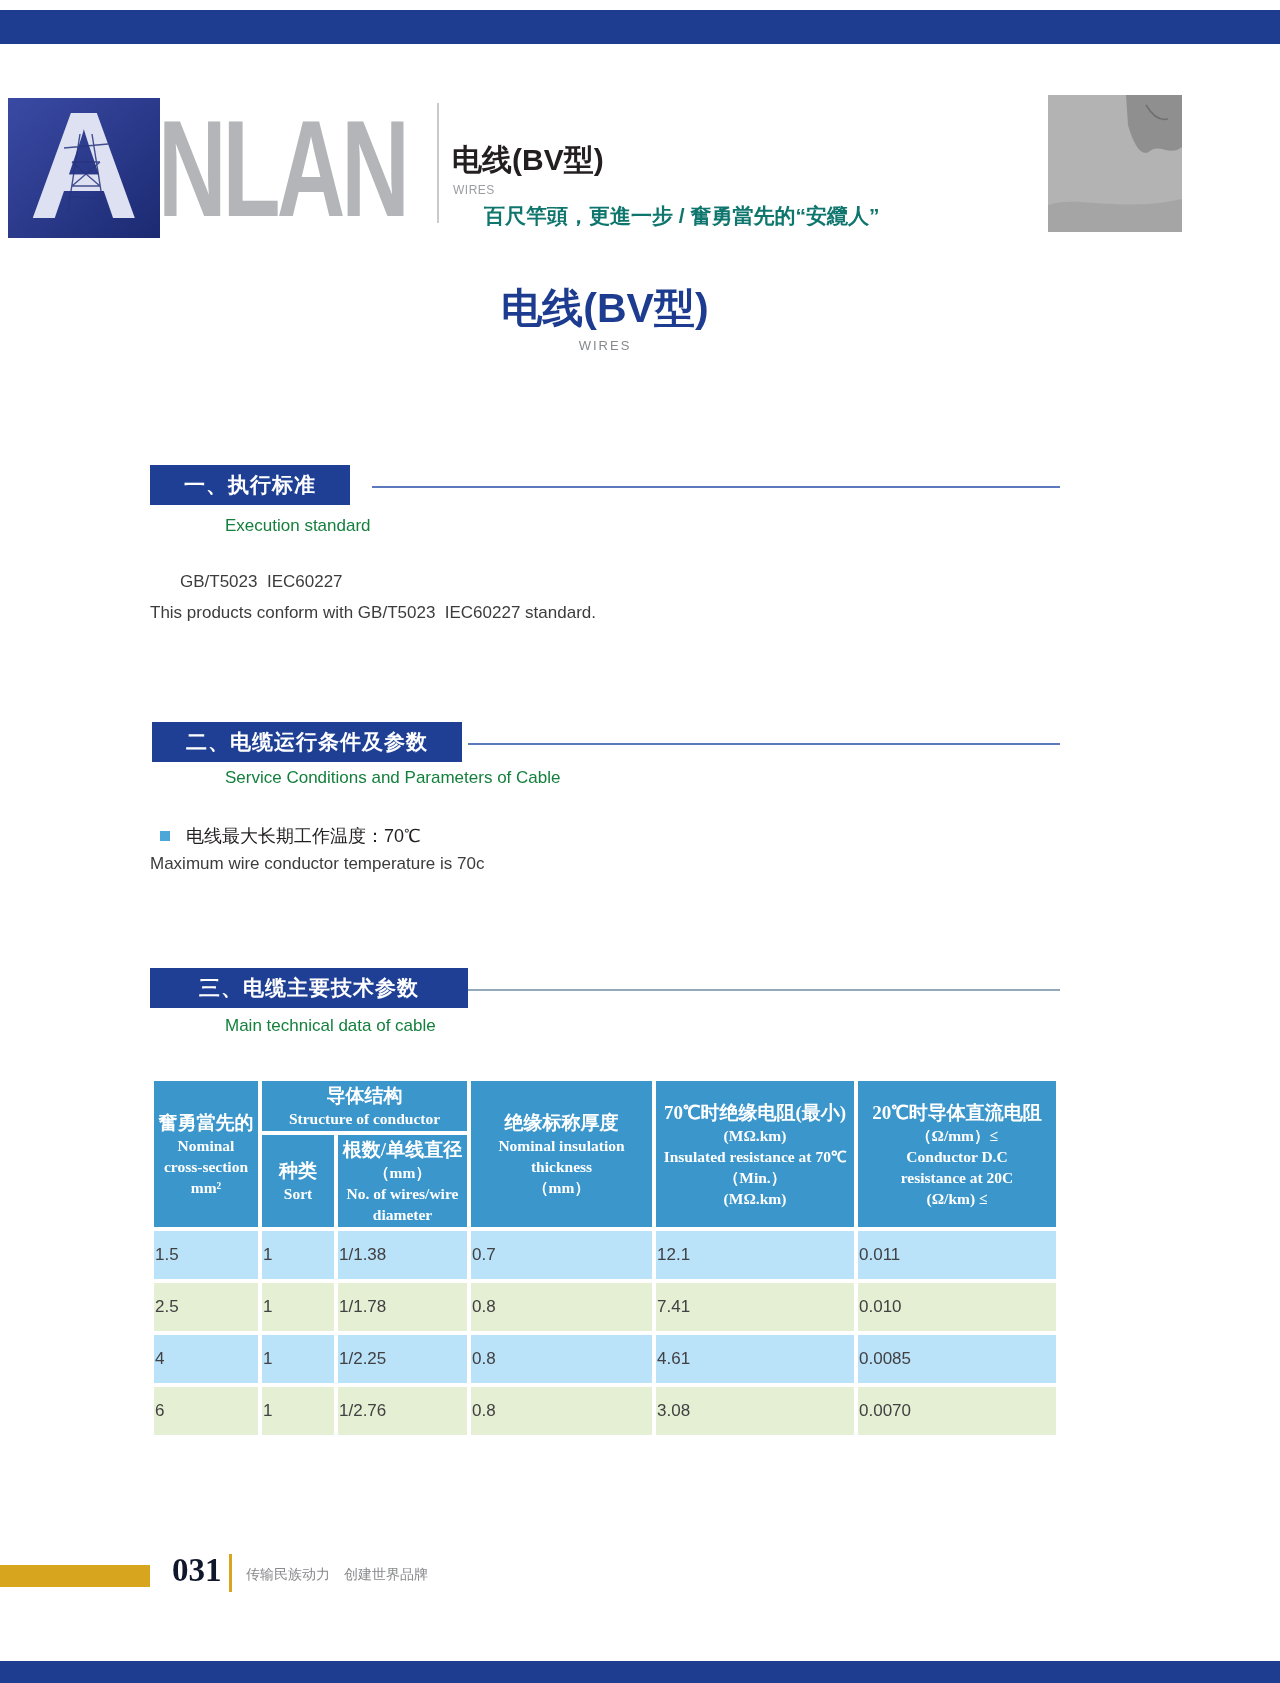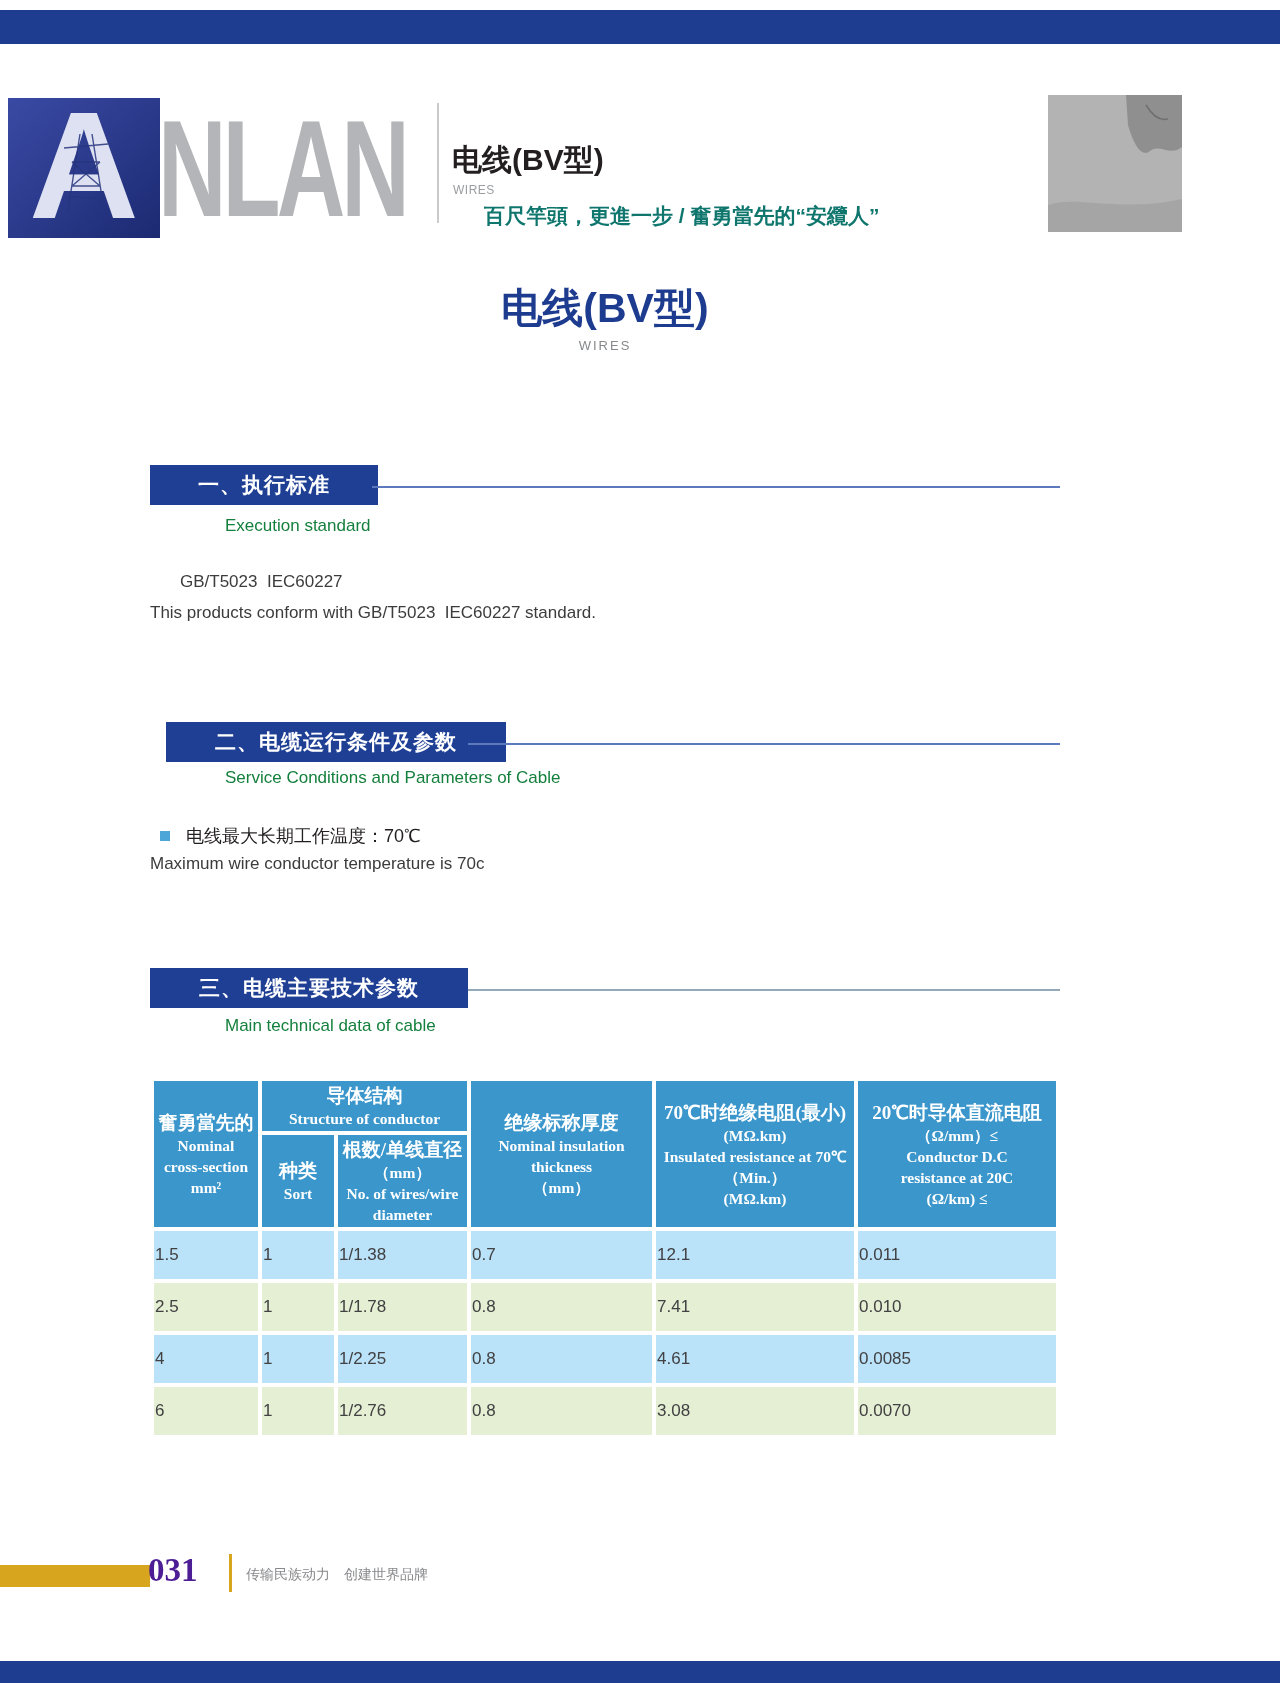--- a/index.html
+++ b/index.html
@@ -43,22 +43,22 @@
   table.spec th .zh{display:block;font-size:19px;line-height:25px;}
   table.spec th .en{display:block;font-size:15.5px;line-height:21px;}
   table.spec td{height:46px;text-align:left;vertical-align:middle;font-size:17px;color:#414042;}
   tr.row-blue td{background:#bae2f8;}
   tr.row-green td{background:#e5efd3;}
   .h-group{height:50px;}
   .h-sub{height:86px;}
 
   
   .footer-gold-bar{position:absolute;left:0;top:1565px;width:150px;height:22px;background:#d7a51e;}
-  .footer-page-num{position:absolute;left:148px;top:1552px;font-family:"Liberation Serif",serif;
-    font-size:33px;font-weight:bold;color:#4c1d95;}
+  .footer-page-num{position:absolute;left:172px;top:1552px;font-family:"Liberation Serif",serif;
+    font-size:33px;font-weight:bold;color:#0f172a;}
   .footer-divider{position:absolute;left:229px;top:1554px;width:3px;height:38px;background:#d7a51e;}
   .footer-slogan{position:absolute;left:246px;top:1566px;font-size:14px;color:#88898b;}
 </style>
 </head>
 <body>
 
 <div class="page">
 
   <div class="bar top"></div>
 
@@ -86,27 +86,27 @@
   <svg class="map-art" viewBox="0 0 134 137">
     <rect x="0" y="0" width="134" height="137" fill="#b3b3b3"></rect>
     <path d="M78 0 L134 0 L134 52 C122 62 112 48 102 56 C92 64 84 44 80 30 Z" fill="#8f8f8f"></path>
     <path d="M98 10 C104 20 112 26 120 24" stroke="#6f6f6f" stroke-width="1.5" fill="none"></path>
     <path d="M0 110 C30 100 70 118 134 104 L134 137 L0 137 Z" fill="#a5a5a5"></path>
   </svg>
 
   <div class="main-title">电线(BV型)</div>
   <div class="main-title-en">WIRES</div>
 
-  <div class="sec-box" style="left:150px;top:465px;width:228px;height:40px;">一、执行标准</div>
+  <div class="sec-box" style="left:150px;top:465px;width:200px;height:40px;">一、执行标准</div>
   <div class="sec-line" style="left:372px;top:486px;width:688px;background:#5b79bc;"></div>
   <div class="sec-en" style="left:225px;top:516px;">Execution standard</div>
   <div class="body-text" style="left:180px;top:572px;">GB/T5023  IEC60227</div>
   <div class="body-text" style="left:150px;top:603px;">This products conform with GB/T5023  IEC60227 standard.</div>
 
-  <div class="sec-box" style="left:166px;top:722px;width:340px;height:40px;">二、电缆运行条件及参数</div>
+  <div class="sec-box" style="left:152px;top:722px;width:310px;height:40px;">二、电缆运行条件及参数</div>
   <div class="sec-line" style="left:468px;top:743px;width:592px;background:#5b79bc;"></div>
   <div class="sec-en" style="left:225px;top:768px;">Service Conditions and Parameters of Cable</div>
   <div class="bullet-sq" style="left:160px;top:831px;"></div>
   <div class="bullet-zh" style="left:186px;top:824px;">电线最大长期工作温度：70℃</div>
   <div class="body-text" style="left:150px;top:854px;">Maximum wire conductor temperature is 70c</div>
 
   <div class="sec-box" style="left:150px;top:968px;width:318px;height:40px;">三、电缆主要技术参数</div>
   <div class="sec-line" style="left:468px;top:989px;width:592px;background:#93a9ba;"></div>
   <div class="sec-en" style="left:225px;top:1016px;">Main technical data of cable</div>
 

